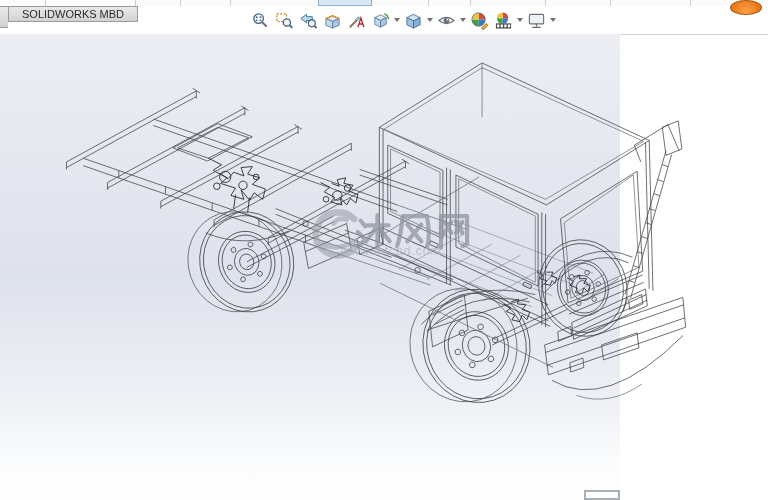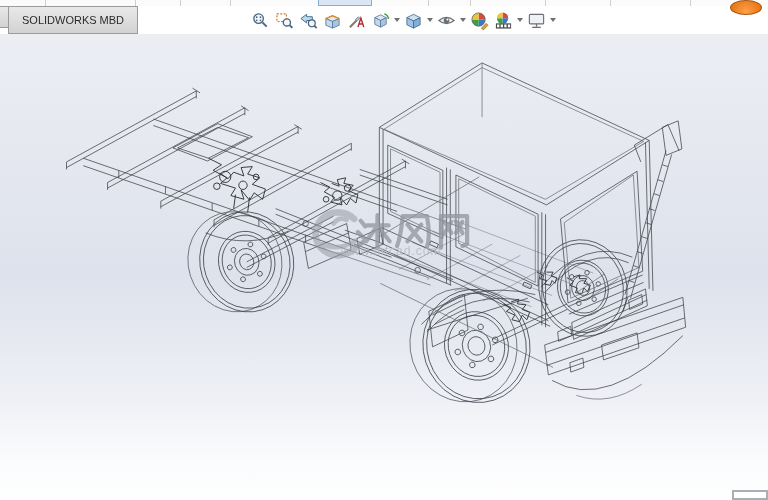--- a/index.html
+++ b/index.html
@@ -7,29 +7,29 @@
   .app{position:relative;width:768px;height:500px;overflow:hidden;background:#fff;}
 
   
   .top-strip{position:absolute;left:0;top:0;width:768px;height:6px;background:#fbfbfb;border-bottom:1px solid #e3e3e3;}
   .top-strip .tick{position:absolute;top:0;width:1px;height:6px;background:#cfcfcf;}
   .top-strip .active-frag{position:absolute;top:0;height:6px;background:#d9e7f4;border:1px solid #88aed2;border-top:none;box-sizing:border-box;}
 
   
   .toolbar-row{position:absolute;left:0;top:6px;width:768px;height:28px;background:#fff;border-bottom:1px solid #d0d4da;}
   .tab-stub{position:absolute;left:0;top:0;width:8px;height:22px;background:linear-gradient(#e9e9e9,#d2d2d2);border:1px solid #9b9b9b;border-left:none;border-right:none;box-sizing:border-box;}
-  .mbd-tab{position:absolute;left:8px;top:0;height:28px;padding:0 13px;display:flex;align-items:center;background:linear-gradient(#e9e9e9,#d2d2d2);border:1px solid #9b9b9b;box-sizing:border-box;font-size:11px;color:#2b2b2b;white-space:nowrap;cursor:default;}
+  .mbd-tab{position:absolute;left:8px;top:0;height:16px;padding:0 13px;display:flex;align-items:center;background:linear-gradient(#e9e9e9,#d2d2d2);border:1px solid #9b9b9b;box-sizing:border-box;font-size:11px;color:#2b2b2b;white-space:nowrap;cursor:default;}
   .viewtools{position:absolute;left:248px;top:1px;height:26px;display:flex;align-items:center;}
   .tool-btn{width:24px;height:24px;display:flex;align-items:center;justify-content:center;border-radius:3px;}
   .caret{width:9px;height:24px;display:flex;align-items:center;justify-content:center;}
   .caret::after{content:"";display:block;width:0;height:0;border-left:3px solid transparent;border-right:3px solid transparent;border-top:4px solid #707070;}
   .orange-sliver{position:absolute;right:6px;top:-6px;width:30px;height:13px;border-radius:50%;background:radial-gradient(circle at 50% 85%,#ffa04a,#e06c08);border:1px solid #a85508;}
 
   
-  .viewport{position:absolute;left:0;top:34px;width:768px;height:466px;
+  .viewport{position:absolute;left:0;top:34px;width:620px;height:466px;
     background:linear-gradient(180deg,#eceef4 0%,#e4e7ef 30%,#dee2ec 52%,#eef0f5 78%,#fbfcfd 92%,#fefefe 100%);}
   .viewport svg{position:absolute;left:0;top:0;}
 
   .corner-box{position:absolute;right:0;bottom:0;width:36px;height:10px;background:#fff;border:2px solid #a8aeb6;box-sizing:border-box;}
 </style>
 </head>
 <body>
 
 <div class="app">
 

